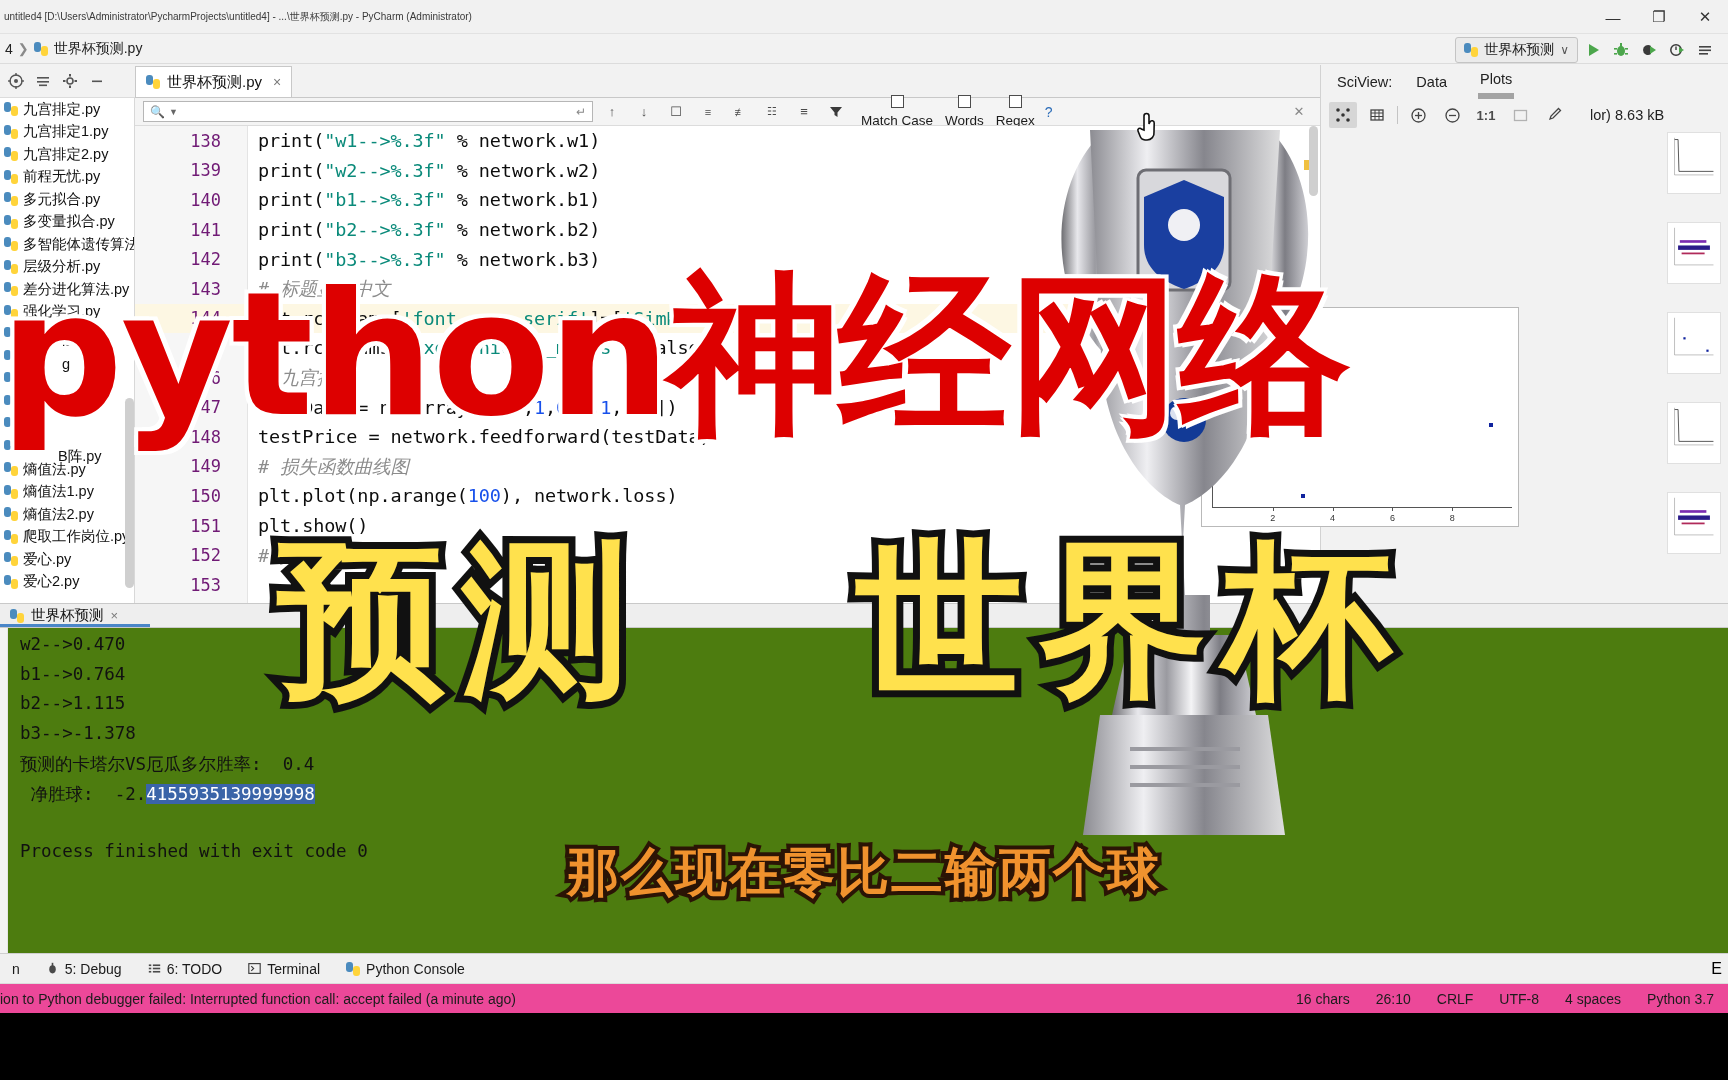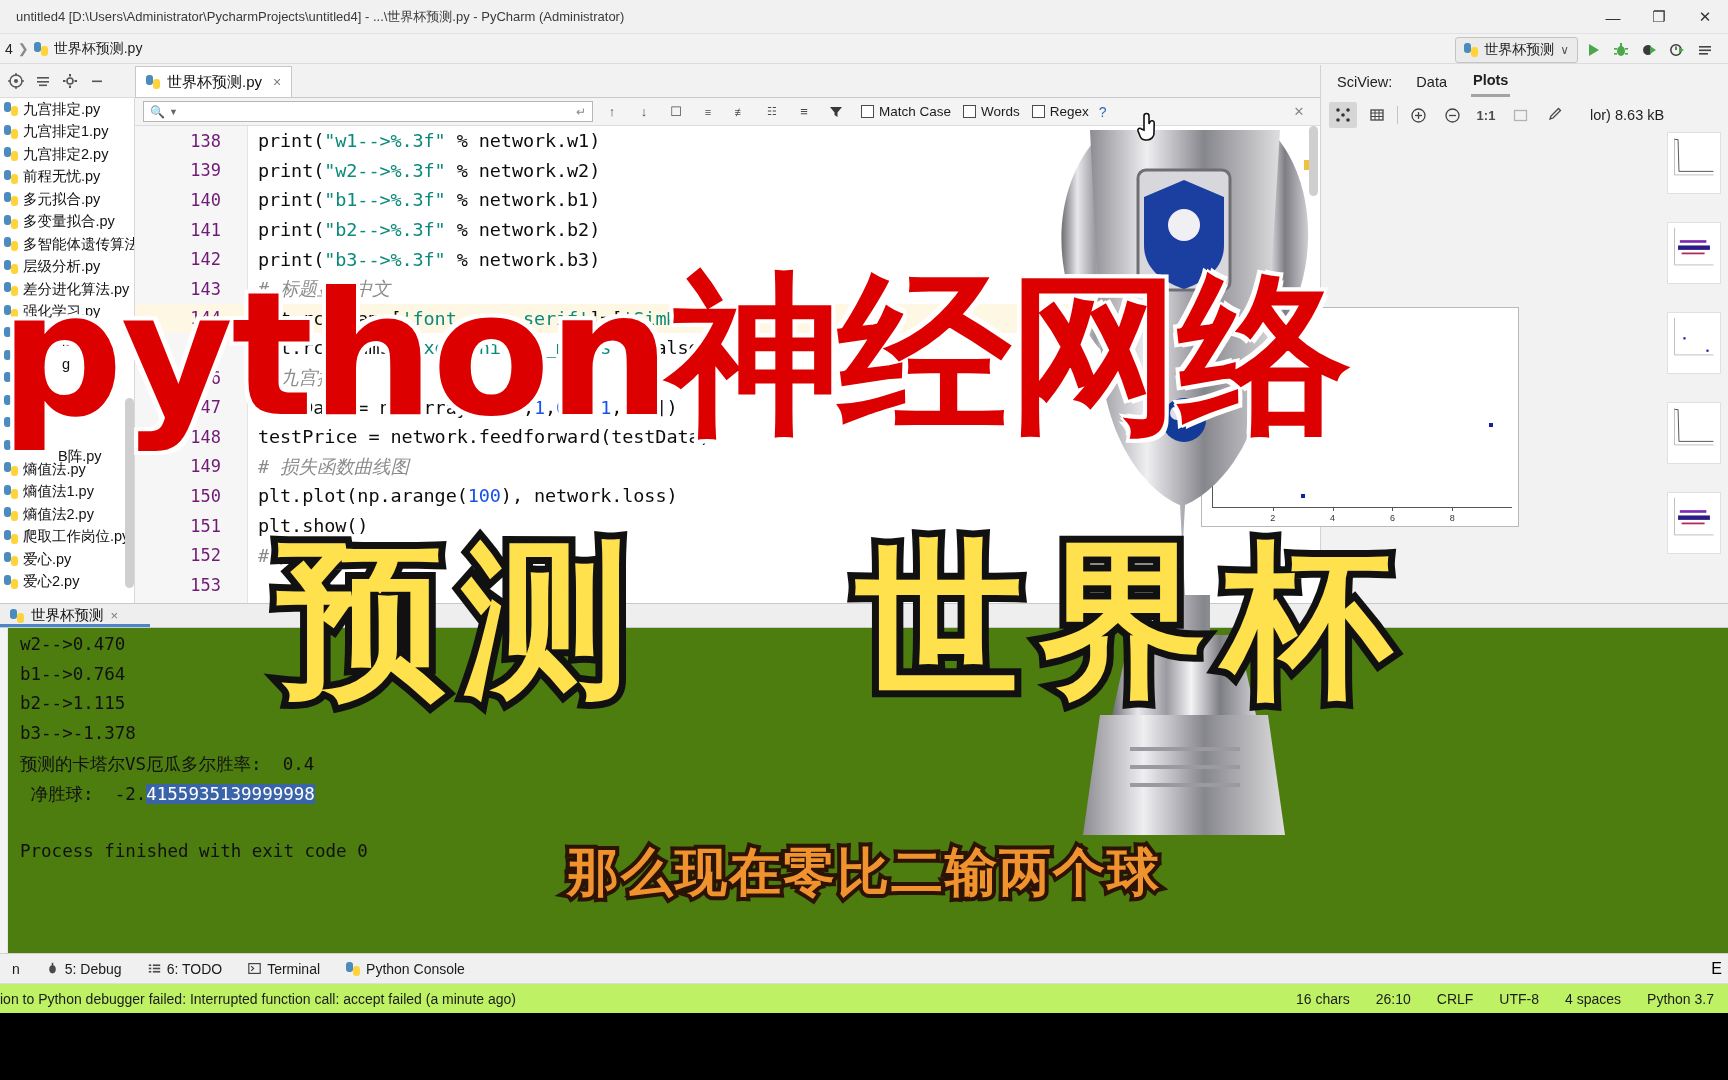--- a/index.html
+++ b/index.html
@@ -13,21 +13,21 @@
   #root { position:absolute; inset:0; background:#f2f2f2; }
 
   
   .titlebar {
     position:absolute; left:0; top:0; width:1728px; height:34px;
     background:#f1f1f1; display:flex; align-items:center;
     font-size:15px; color:#1c1c1c; border-bottom:1px solid #e2e2e2;
   }
   .menu { display:flex; align-items:center; gap:0px; padding-left:0px; }
   .menu-item { padding:3px 11px; font-size:15px; white-space:nowrap; color:#1a1a1a; }
-  .win-title { margin-left:16px; font-size:13px; color:#3a3a3a; white-space:nowrap; }
+  .win-title { margin-left:4px; font-size:10px; color:#3a3a3a; white-space:nowrap; }
   .win-buttons { position:absolute; right:0; top:0; height:34px; display:flex; }
   .win-btn { width:46px; height:34px; display:flex; align-items:center; justify-content:center; font-size:15px; color:#333; }
 
   
   .breadcrumb {
     position:absolute; left:0; top:34px; width:1728px; height:30px;
     background:#f2f2f2; display:flex; align-items:center; font-size:14px; color:#222;
     border-bottom:1px solid #dcdcdc;
   }
   .crumb { display:flex; align-items:center; gap:6px; padding:0 5px; white-space:nowrap; }
@@ -79,21 +79,21 @@
   .findbar {
     position:absolute; left:135px; top:98px; width:1185px; height:28px;
     background:#f4f4f4; display:flex; align-items:center; gap:6px; padding:0 8px;
     border-bottom:1px solid #dcdcdc;
   }
   .find-input {
     width:450px; height:21px; background:#fff; border:1px solid #b6b6b6;
     display:flex; align-items:center; padding:0 6px; font-size:12px; color:#9a9a9a; gap:4px;
   }
   .fb-ico { width:26px; height:22px; display:flex; align-items:center; justify-content:center; color:#4a4a4a; font-size:13px; }
-  .cbx { display:flex; align-items:center; gap:5px; font-size:13.5px; color:#1b1b1b; margin-left:6px; }
+  .cbx { display:flex; align-items:center; gap:5px; font-size:13.5px; color:#1b1b1b; margin-left:6px;flex-direction:column; }
   .cbx .box { width:13px; height:13px; border:1.4px solid #4c4c4c; background:#fff; }
   .qmark { color:#2b6cb8; font-size:14px; margin-left:4px; }
 
   
   .editor {
     position:absolute; left:135px; top:126px; width:1185px; height:477px;
     background:#ffffff; overflow:hidden;
   }
   .gutter { position:absolute; left:0; top:0; width:113px; height:477px; background:#f6f6f6; border-right:1px solid #e4e4e4;}
   .code-line { position:absolute; left:0; height:29.6px; display:flex; align-items:center; width:100%; }
@@ -106,21 +106,21 @@
   .cmt { color:#8c8c8c; font-style:italic; }
   .str { color:#0a8a7a; }
   .num { color:#1750eb; }
   .right-gutter-mark { position:absolute; right:6px; top:34px; width:10px; height:10px; background:#f0c040; }
   .editor-scroll { position:absolute; right:2px; top:0px; width:9px; height:70px; background:#cfcfcf; border-radius:5px;}
 
   
   .sciview { position:absolute; left:1320px; top:65px; width:408px; height:538px; background:#f2f2f2; border-left:1px solid #d2d2d2;}
   .sv-head { height:33px; display:flex; align-items:center; gap:22px; padding-left:16px; font-size:14.5px; color:#222; }
   .sv-tab { padding:6px 2px; }
-  .sv-tab.active { border-bottom:3px solid #a3a3a3; font-weight:bold; }
+  .sv-tab.active { border-bottom:6px solid #a3a3a3; font-weight:normal;margin-left:7px; }
   .sv-toolbar { height:34px; display:flex; align-items:center; gap:6px; padding-left:8px; }
   .sv-ico { width:28px; height:26px; display:flex; align-items:center; justify-content:center; color:#4c4c4c; font-size:15px; }
   .sv-ico.pressed { background:#d6d6d6; border-radius:2px; }
   .sv-size { font-size:14.5px; color:#222; margin-left:16px; white-space:nowrap; }
   .sv-body { position:absolute; left:0; top:67px; width:408px; height:471px; background:#f2f2f2; }
   .plot-main { position:absolute; left:-120px; top:175px; width:318px; height:220px; background:#ffffff; border:1px solid #b9b9b9; }
   .plot-axis { position:absolute; left:10px; right:6px; bottom:18px; top:8px; border-left:1px solid #555; border-bottom:1px solid #555;}
   .xtick { position:absolute; bottom:-16px; font-size:9px; color:#333; transform:translateX(-50%); }
   .pt { position:absolute; width:4px; height:4px; background:#10239e; }
   .thumbs { position:absolute; right:4px; top:0px; width:58px; height:471px; }
@@ -148,21 +148,21 @@
   
   .bottombar {
     position:absolute; left:0; top:953px; width:1728px; height:30px; background:#f0f0f0;
     display:flex; align-items:center; gap:2px; border-top:1px solid #cfcfcf;
   }
   .bb-item { display:flex; align-items:center; gap:6px; padding:0 12px; font-size:14px; color:#1b1b1b; white-space:nowrap; }
   .bb-right { position:absolute; right:6px; display:flex; align-items:center; gap:10px; }
 
   
   .statusbar {
-    position:absolute; left:0; top:983px; width:1728px; height:30px; background:#bef264;
+    position:absolute; left:0; top:983px; width:1728px; height:30px; background:#ec4899;
     display:flex; align-items:center; font-size:14px; color:#1c1c1c; border-top:1px solid #dcdcdc;
   }
   .sb-msg { padding-left:0px; white-space:nowrap; }
   .sb-right { position:absolute; right:14px; display:flex; align-items:center; gap:26px; white-space:nowrap; }
   .blackbar { position:absolute; left:0; top:1013px; width:1728px; height:67px; background:#000; }
 
   
   .ov { position:absolute; pointer-events:none; }
   .trophy { left:980px; top:75px; width:380px; height:760px; }
   .title-main {

